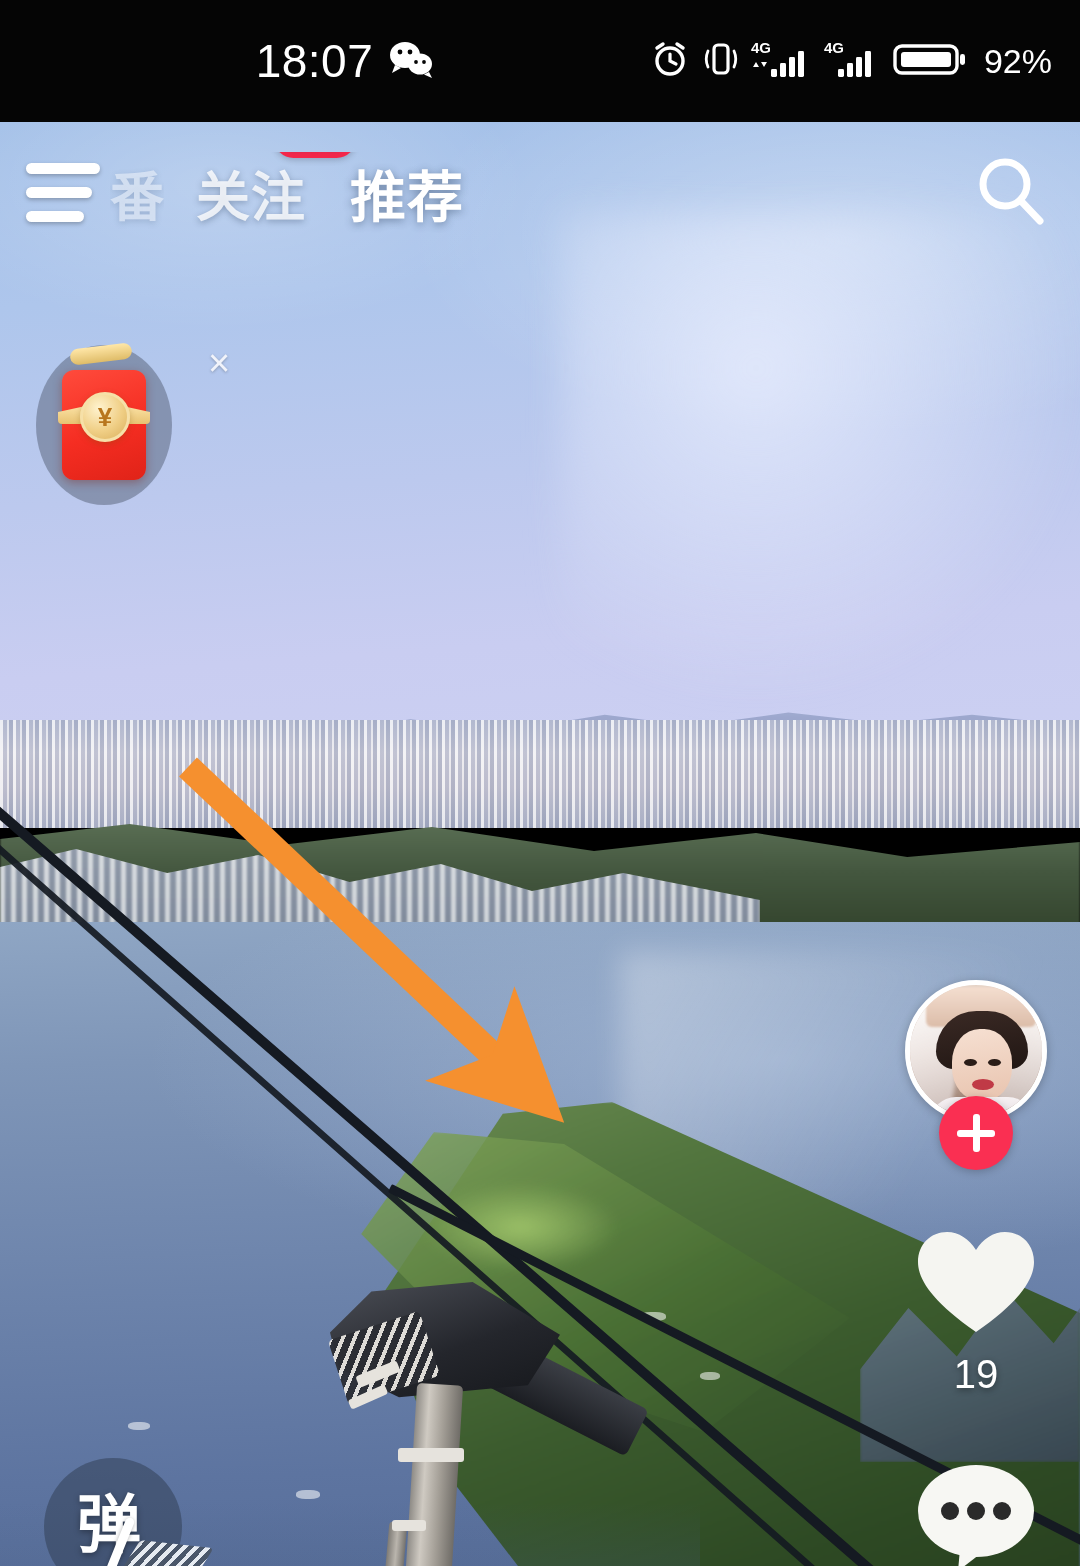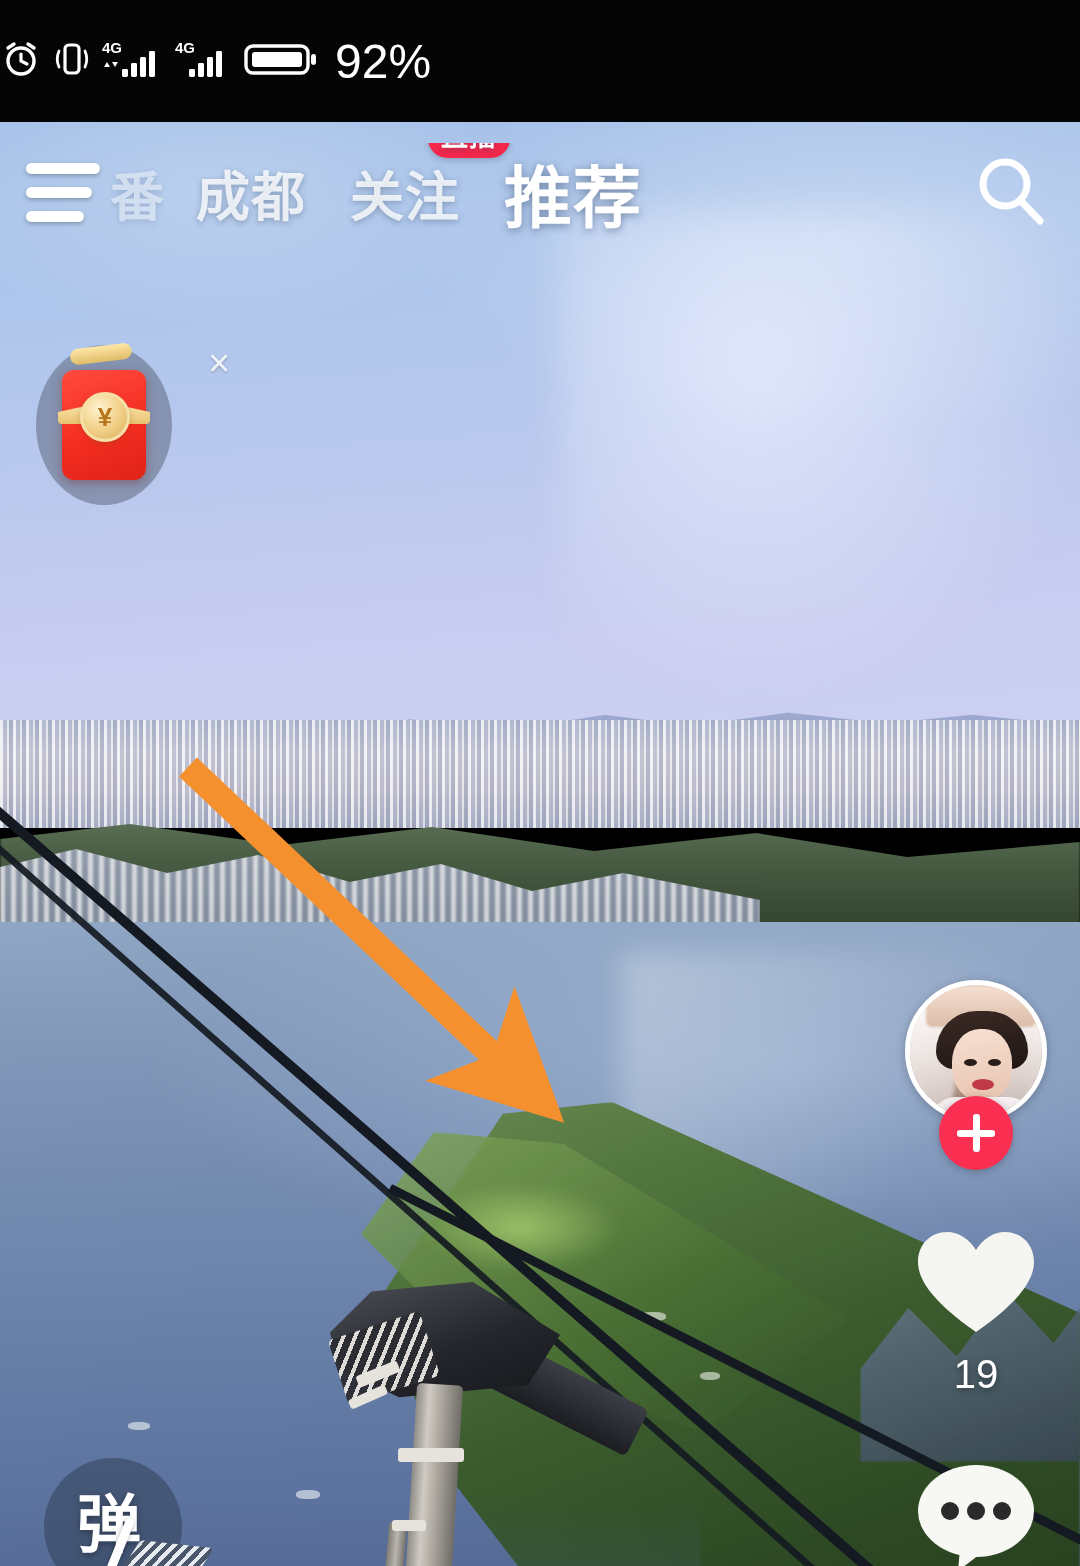--- a/index.html
+++ b/index.html
@@ -12,21 +12,21 @@
   #app{ position:relative; width:1080px; height:1566px; overflow:hidden; background:#000; }
 
   
   .statusbar{
     position:absolute; left:0; top:0; width:1080px; height:122px;
     background:#050505; display:flex; align-items:center; z-index:60;
   }
   .sb-left{ flex:1; display:flex; align-items:center; justify-content:center; gap:16px; padding-left:40px; }
   .sb-time{ color:#fff; font-size:46px; font-weight:400; letter-spacing:0.5px; }
   .sb-right{ display:flex; align-items:center; gap:11px; padding-right:28px; }
-  .sb-pct{ color:#fff; font-size:48px; font-weight:500; margin-left:6px; }
+  .sb-pct{ color:#fff; font-size:34px; font-weight:500; margin-left:6px; }
   .ic{ display:block; }
 
   
   .video{
     position:absolute; left:0; top:122px; width:1080px; height:1444px; overflow:hidden;
   }
   .sky{
     position:absolute; left:0; top:0; width:1080px; height:640px;
     background:
       radial-gradient(ellipse 700px 320px at 78% 18%, rgba(255,255,255,0.30), rgba(255,255,255,0) 62%),
@@ -159,21 +159,21 @@
   .menu-btn span:nth-child(2){ width:66px; }
   .menu-btn span:nth-child(3){ width:58px; }
 
   .tabs{ flex:1; display:flex; align-items:center; gap:0; overflow:hidden; padding-left:10px; }
   .tab{
     position:relative; color:rgba(255,255,255,.80); font-size:54px; font-weight:700;
     white-space:nowrap; padding:0 22px; text-shadow:0 2px 6px rgba(40,60,90,.35);
     letter-spacing:1px;
   }
   .tab.clipped{ width:54px; overflow:hidden; padding:0; opacity:.55; margin-right:10px; }
-  .tab.active{ color:#fff; font-size:68px; text-shadow:0 2px 8px rgba(30,50,80,.45); }
+  .tab.active{ color:#fff; font-size:56px; text-shadow:0 2px 8px rgba(30,50,80,.45); }
   .live-badge{
     position:absolute; top:-34px; right:-28px;
     background:#f5274b; color:#fff; font-size:27px; font-weight:700;
     padding:5px 13px 7px; border-radius:26px; line-height:1;
     box-shadow:0 2px 6px rgba(0,0,0,.2); white-space:nowrap;
   }
   .search-btn{ flex:0 0 auto; width:86px; height:86px; display:flex; align-items:center; justify-content:center; }
 
   
   .redpacket{ position:absolute; left:36px; top:340px; width:200px; height:200px; z-index:35; }
@@ -282,20 +282,35 @@
     background:repeating-linear-gradient(108deg,#eef2f7 0 5px,#4a5668 5px 11px);
     transform:skewX(-28deg) rotate(6deg); border-radius:4px; opacity:.95;
   }
 </style>
 </head>
 <body>
 
 <div id="app">
 
   <div class="statusbar">
+    <div class="sb-left">
+      <span class="sb-time">18:07</span>
+      <span class="ic">
+        <svg width="44" height="38" viewBox="0 0 44 38">
+          <ellipse cx="16" cy="15" rx="15" ry="13" fill="#fff"></ellipse>
+          <path d="M6 25 L3 33 L12 28 Z" fill="#fff"></path>
+          <circle cx="11" cy="12" r="2.4" fill="#050505"></circle>
+          <circle cx="21" cy="12" r="2.4" fill="#050505"></circle>
+          <ellipse cx="31" cy="24" rx="12" ry="10.5" fill="#fff"></ellipse>
+          <path d="M40 32 L43 38 L35 34.5 Z" fill="#fff"></path>
+          <circle cx="27" cy="22" r="1.9" fill="#050505"></circle>
+          <circle cx="35" cy="22" r="1.9" fill="#050505"></circle>
+        </svg>
+      </span>
+    </div>
     <div class="sb-right">
       <span class="ic">
         <svg width="42" height="42" viewBox="0 0 42 42">
           <circle cx="21" cy="23" r="13" fill="none" stroke="#fff" stroke-width="3.4"></circle>
           <path d="M21 16 L21 23 L27 26" stroke="#fff" stroke-width="3.2" fill="none" stroke-linecap="round"></path>
           <path d="M8 10 L14 6" stroke="#fff" stroke-width="3.4" stroke-linecap="round"></path>
           <path d="M34 10 L28 6" stroke="#fff" stroke-width="3.4" stroke-linecap="round"></path>
         </svg>
       </span>
       <span class="ic">
@@ -388,23 +403,20 @@
 
   <div class="topnav">
     <div class="menu-btn">
       <span></span>
       <span></span>
       <span></span>
     </div>
     <div class="tabs">
       <div class="tab clipped">
         <span>番</span>
-      </div>
-      <div class="tab">
-        <span>成都</span>
       </div>
       <div class="tab">
         <span>关注</span>
         <span class="live-badge">直播</span>
       </div>
       <div class="tab active">
         <span>推荐</span>
         
       </div>
     </div>

